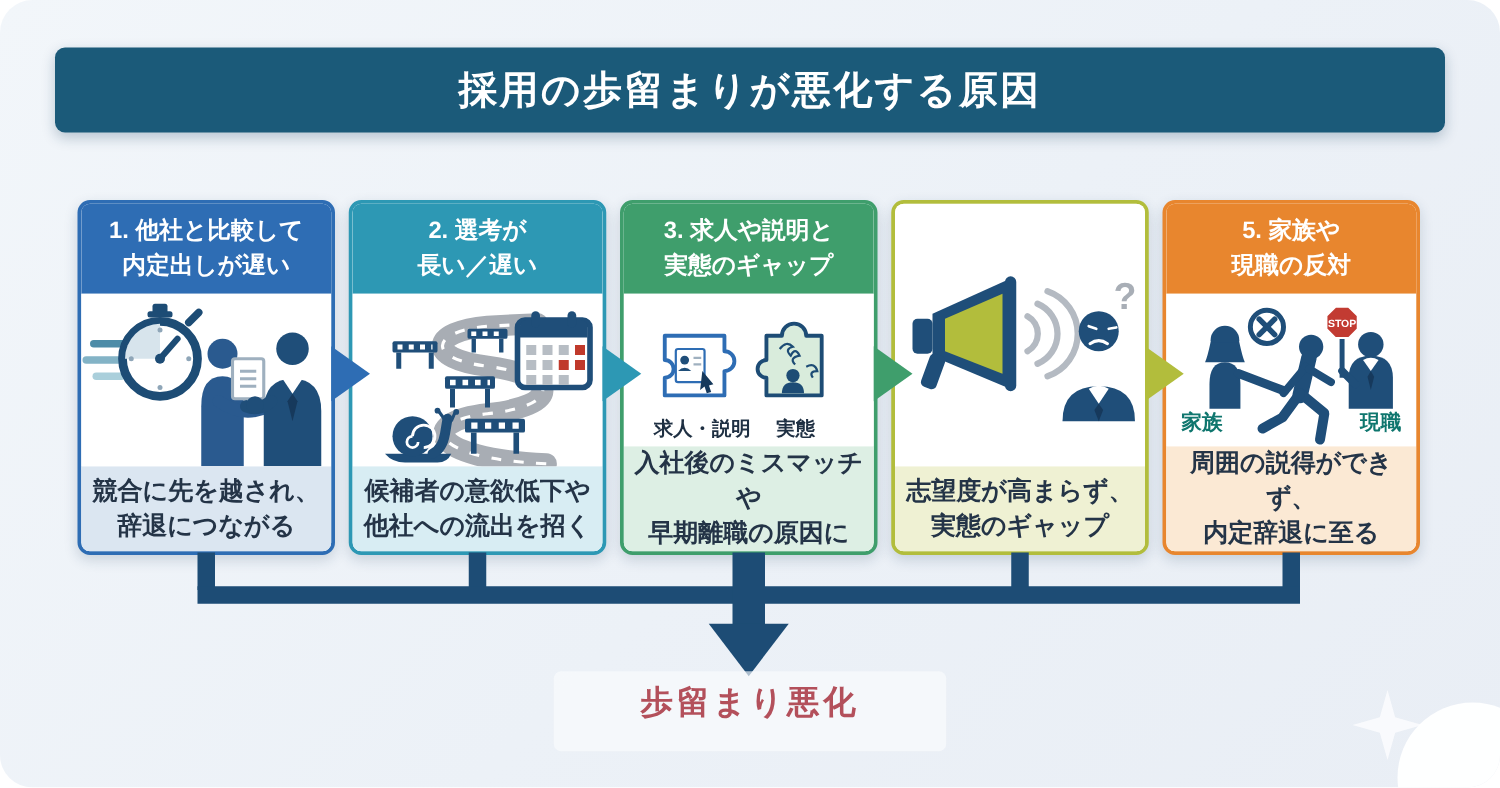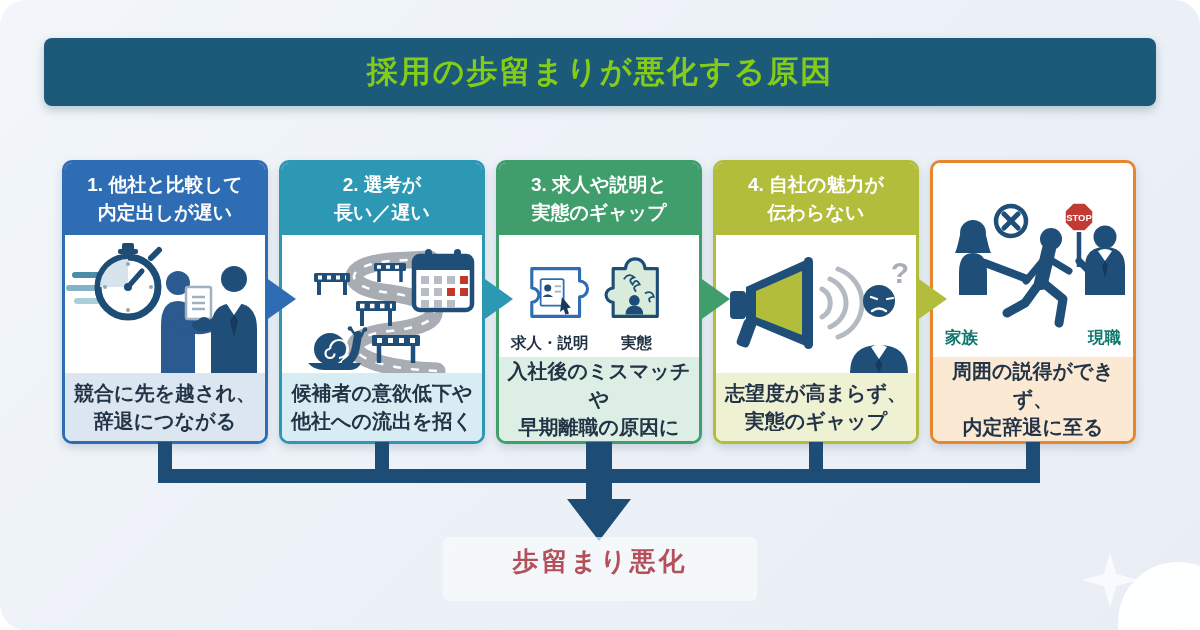--- a/index.html
+++ b/index.html
@@ -9,21 +9,21 @@
     border-radius:26px;
     font-family:"Liberation Sans","DejaVu Sans",sans-serif;
   }
   
   .banner{
     position:absolute;left:44px;top:38px;width:1112px;height:68px;
     background:#1b5a79;border-radius:8px;
     display:flex;align-items:center;justify-content:center;
     box-shadow:0 4px 10px rgba(20,60,90,.25);
   }
-  .banner span{color:#84cc16;font-size:31px;font-weight:bold;letter-spacing:2px;}
+  .banner span{color:#ffffff;font-size:31px;font-weight:bold;letter-spacing:2px;}
   
   .card{
     position:absolute;top:160px;width:206px;height:284px;background:#fff;
     border:3px solid var(--c);border-radius:10px;overflow:hidden;
     display:flex;flex-direction:column;box-sizing:border-box;
     box-shadow:0 4px 10px rgba(30,60,95,.18);
   }
   .card1{left:62px;--c:#2e6db4;--f:#dbe6f1;}
   .card2{left:279px;--c:#2d98b4;--f:#d8edf3;}
   .card3{left:496px;--c:#3f9e6c;--f:#ddefe4;}
@@ -35,21 +35,21 @@
     font-size:19px;font-weight:bold;line-height:1.45;white-space:pre-line;
   }
   .card-body{flex:1 1 auto;position:relative;background:#fff;}
   .card-body svg{position:absolute;left:0;top:0;width:100%;height:100%;}
   .card-footer{
     flex:0 0 68px;background:var(--f);
     display:flex;align-items:center;justify-content:center;text-align:center;
     font-size:20px;font-weight:bold;line-height:1.4;color:#243447;white-space:pre-line;
   }
   .puzzle-label{position:absolute;bottom:3px;font-size:15.5px;font-weight:bold;color:#1e2f42;}
-  .pl-left{left:12px;}
+  .pl-left{left:24px;}
   .pl-right{left:122px;}
   .fig-label{position:absolute;bottom:8px;font-size:16.5px;font-weight:bold;color:#0f766e;}
   .fl-left{left:12px;}
   .fl-right{right:12px;}
   
   .gap-arrow{
     position:absolute;top:277px;width:0;height:0;z-index:5;
     border-top:22px solid transparent;border-bottom:22px solid transparent;
   }
   .ga1{left:265px;border-left:31px solid #2e6db4;}
@@ -229,22 +229,20 @@
         <path d="M130 90 q0-10 10-10 q10 0 10 10 z" fill="#1d4c75"></path>
       </svg>
       <span class="puzzle-label pl-left">求人・説明</span>
       <span class="puzzle-label pl-right">実態</span>
     </div>
     <div class="card-footer">入社後のミスマッチや
 早期離職の原因に</div>
   </div>
 
   <div class="card card4">
-    <div class="card-header">4. 自社の魅力が
-伝わらない</div>
     <div class="card-body">
       <svg viewBox="0 0 200 138">
 
         <rect x="14" y="56" width="16" height="28" rx="4" fill="#1f4e79"></rect>
         <polygon points="30,52 92,24 92,112 30,86" fill="#1f4e79"></polygon>
         <polygon points="40,56 86,36 86,100 40,82" fill="#b2bd3c"></polygon>
         <rect x="88" y="22" width="9" height="92" rx="4.5" fill="#1f4e79"></rect>
         <rect x="24" y="84" width="13" height="28" rx="4" fill="#1f4e79" transform="rotate(20 30 98)"></rect>
 
         <path d="M106 54 a16 16 0 0 1 0 28" stroke="#b4bac2" stroke-width="5" fill="none" stroke-linecap="round"></path>
@@ -259,20 +257,22 @@
         <path d="M134 138 q0-28 29-28 q29 0 29 28 z" fill="#1f4e79"></path>
         <path d="M155 112 l8 12 8-12 q-8-5-16 0 z" fill="#fff"></path>
         <path d="M163 124 l3.5 5 -3.5 9 -3.5-9 z" fill="#16395c"></path>
       </svg>
     </div>
     <div class="card-footer">志望度が高まらず、
 実態のギャップ</div>
   </div>
 
   <div class="card card5">
+    <div class="card-header">5. 家族や
+現職の反対</div>
     <div class="card-body">
       <svg viewBox="0 0 200 138">
 
         <circle cx="78" cy="30" r="15" fill="#fff" stroke="#1f4e79" stroke-width="4.5"></circle>
         <line x1="71" y1="23" x2="85" y2="37" stroke="#1f4e79" stroke-width="5" stroke-linecap="round"></line>
         <line x1="85" y1="23" x2="71" y2="37" stroke="#1f4e79" stroke-width="5" stroke-linecap="round"></line>
 
         <circle cx="40" cy="42" r="13" fill="#1f4e79"></circle>
         <path d="M27 44 q-3 14 -5 18 h36 q-2-4 -5-18 z" fill="#1f4e79"></path>
         <path d="M26 104 v-22 q0-20 14-20 q14 0 14 20 v22 z" fill="#1f4e79"></path>

